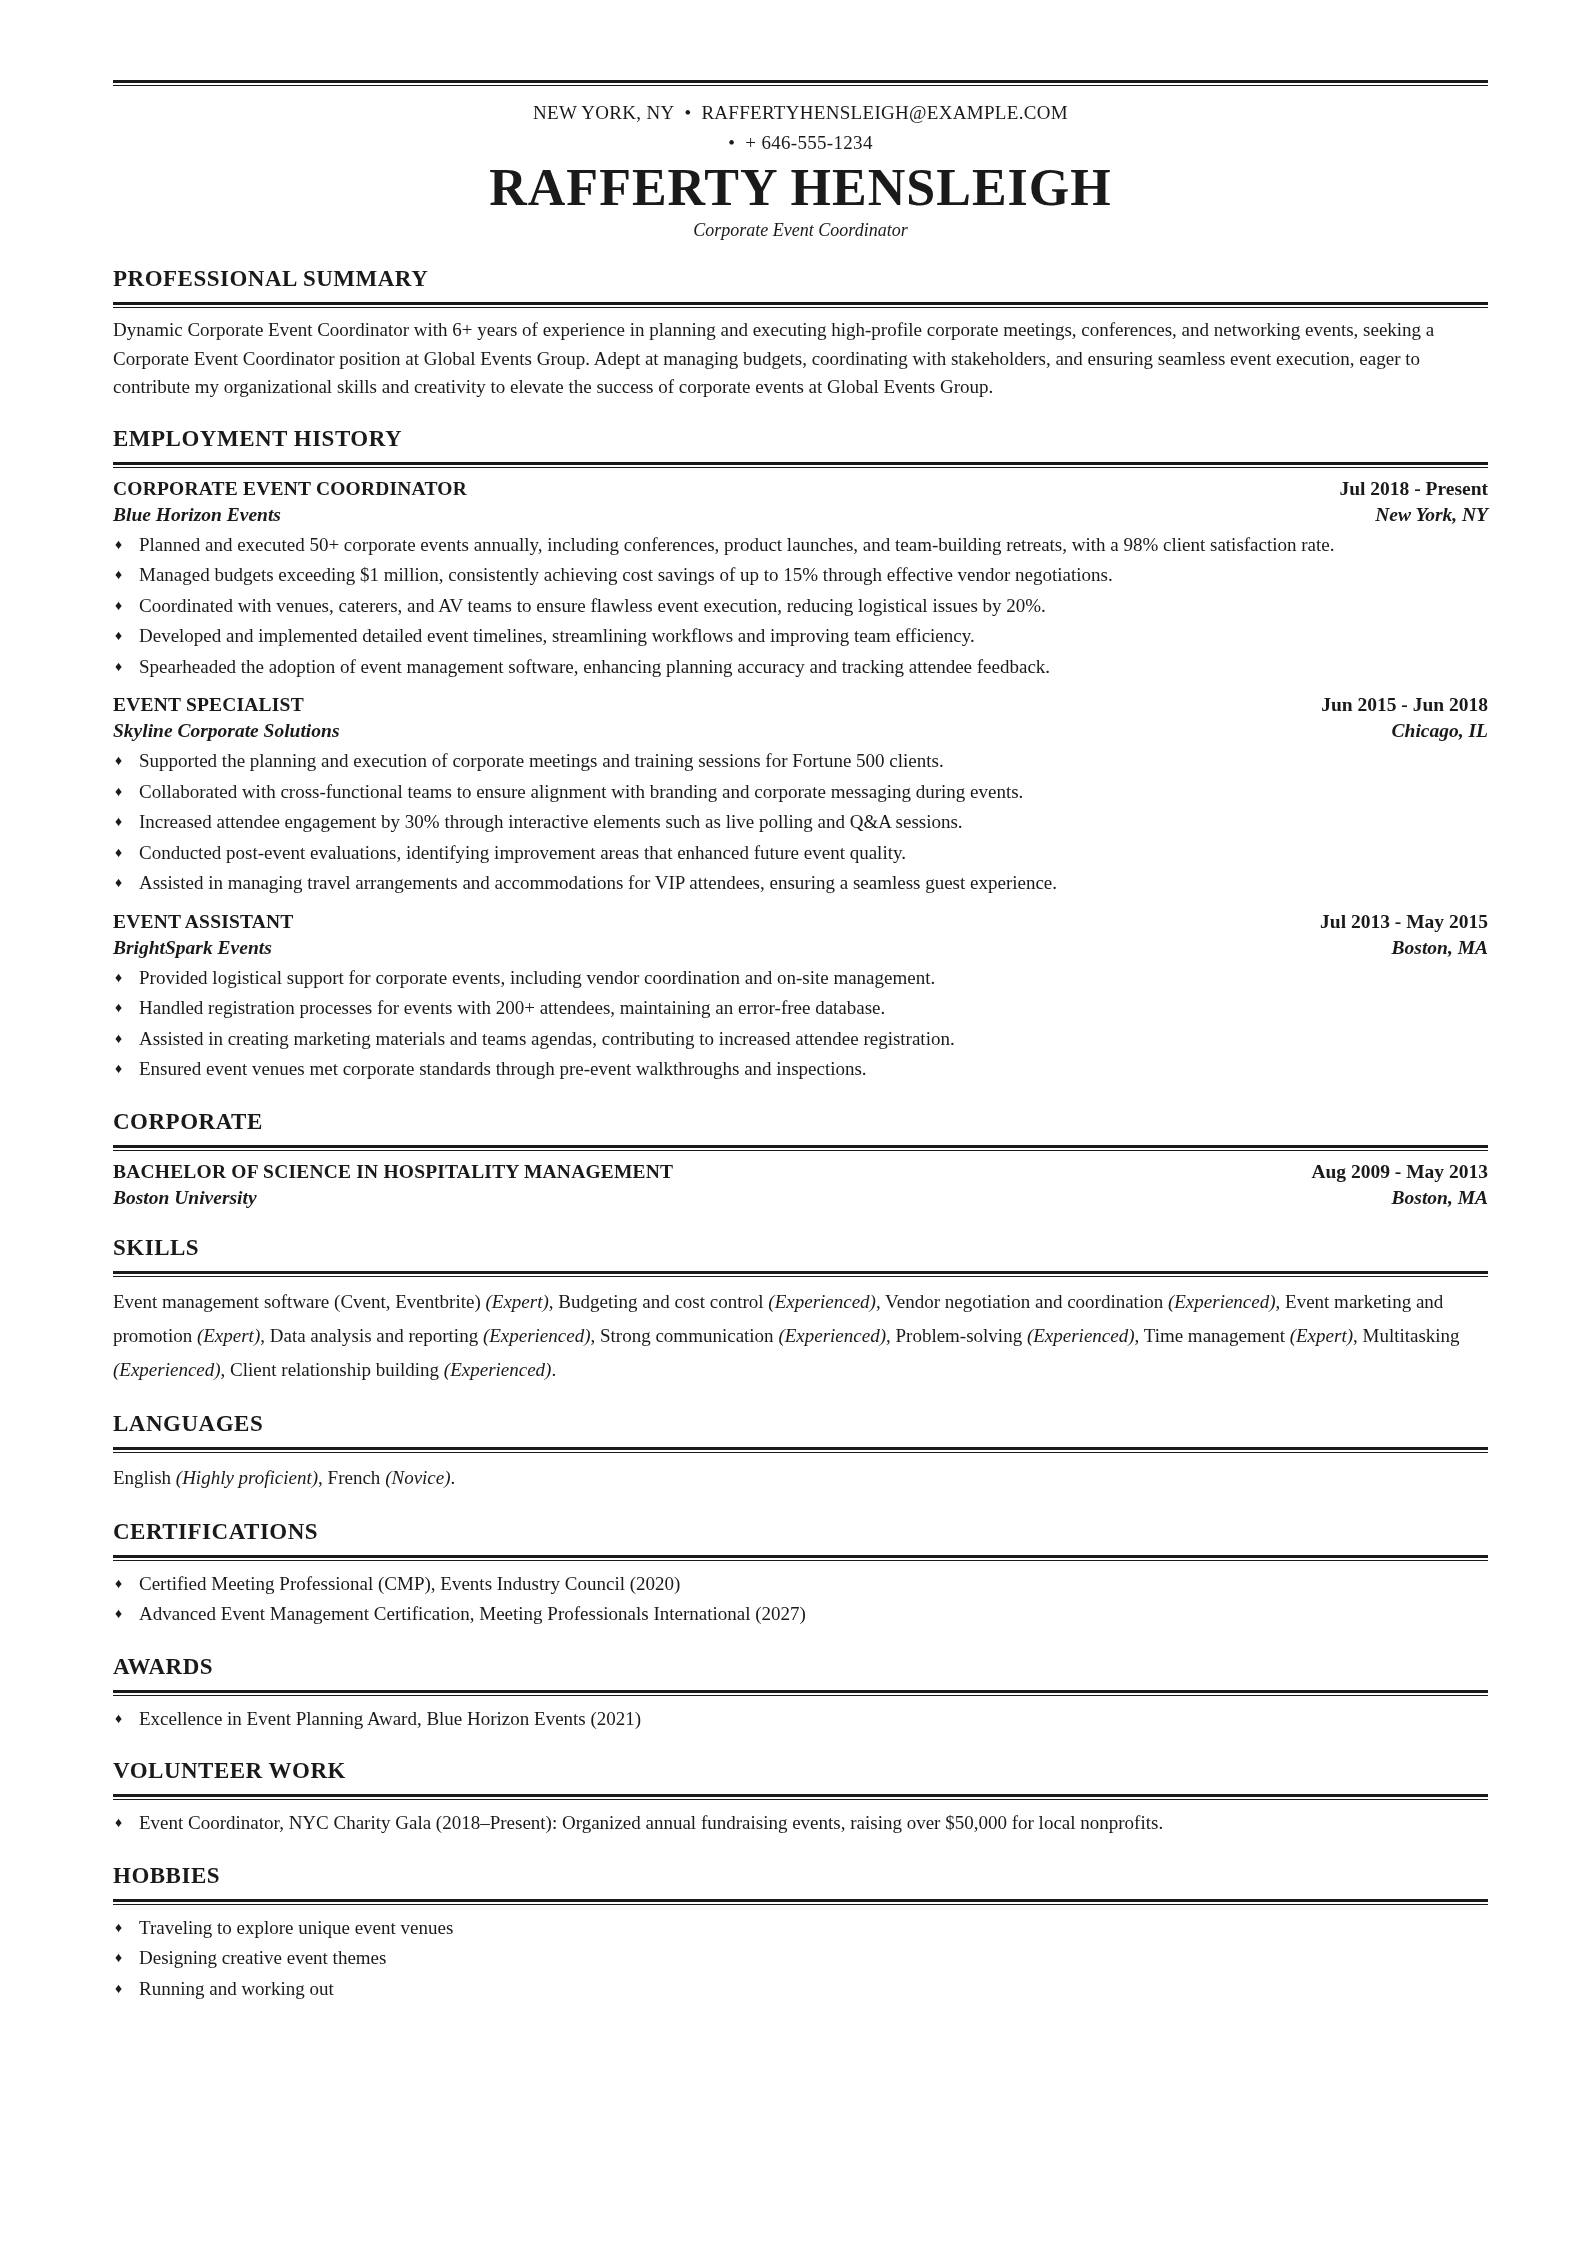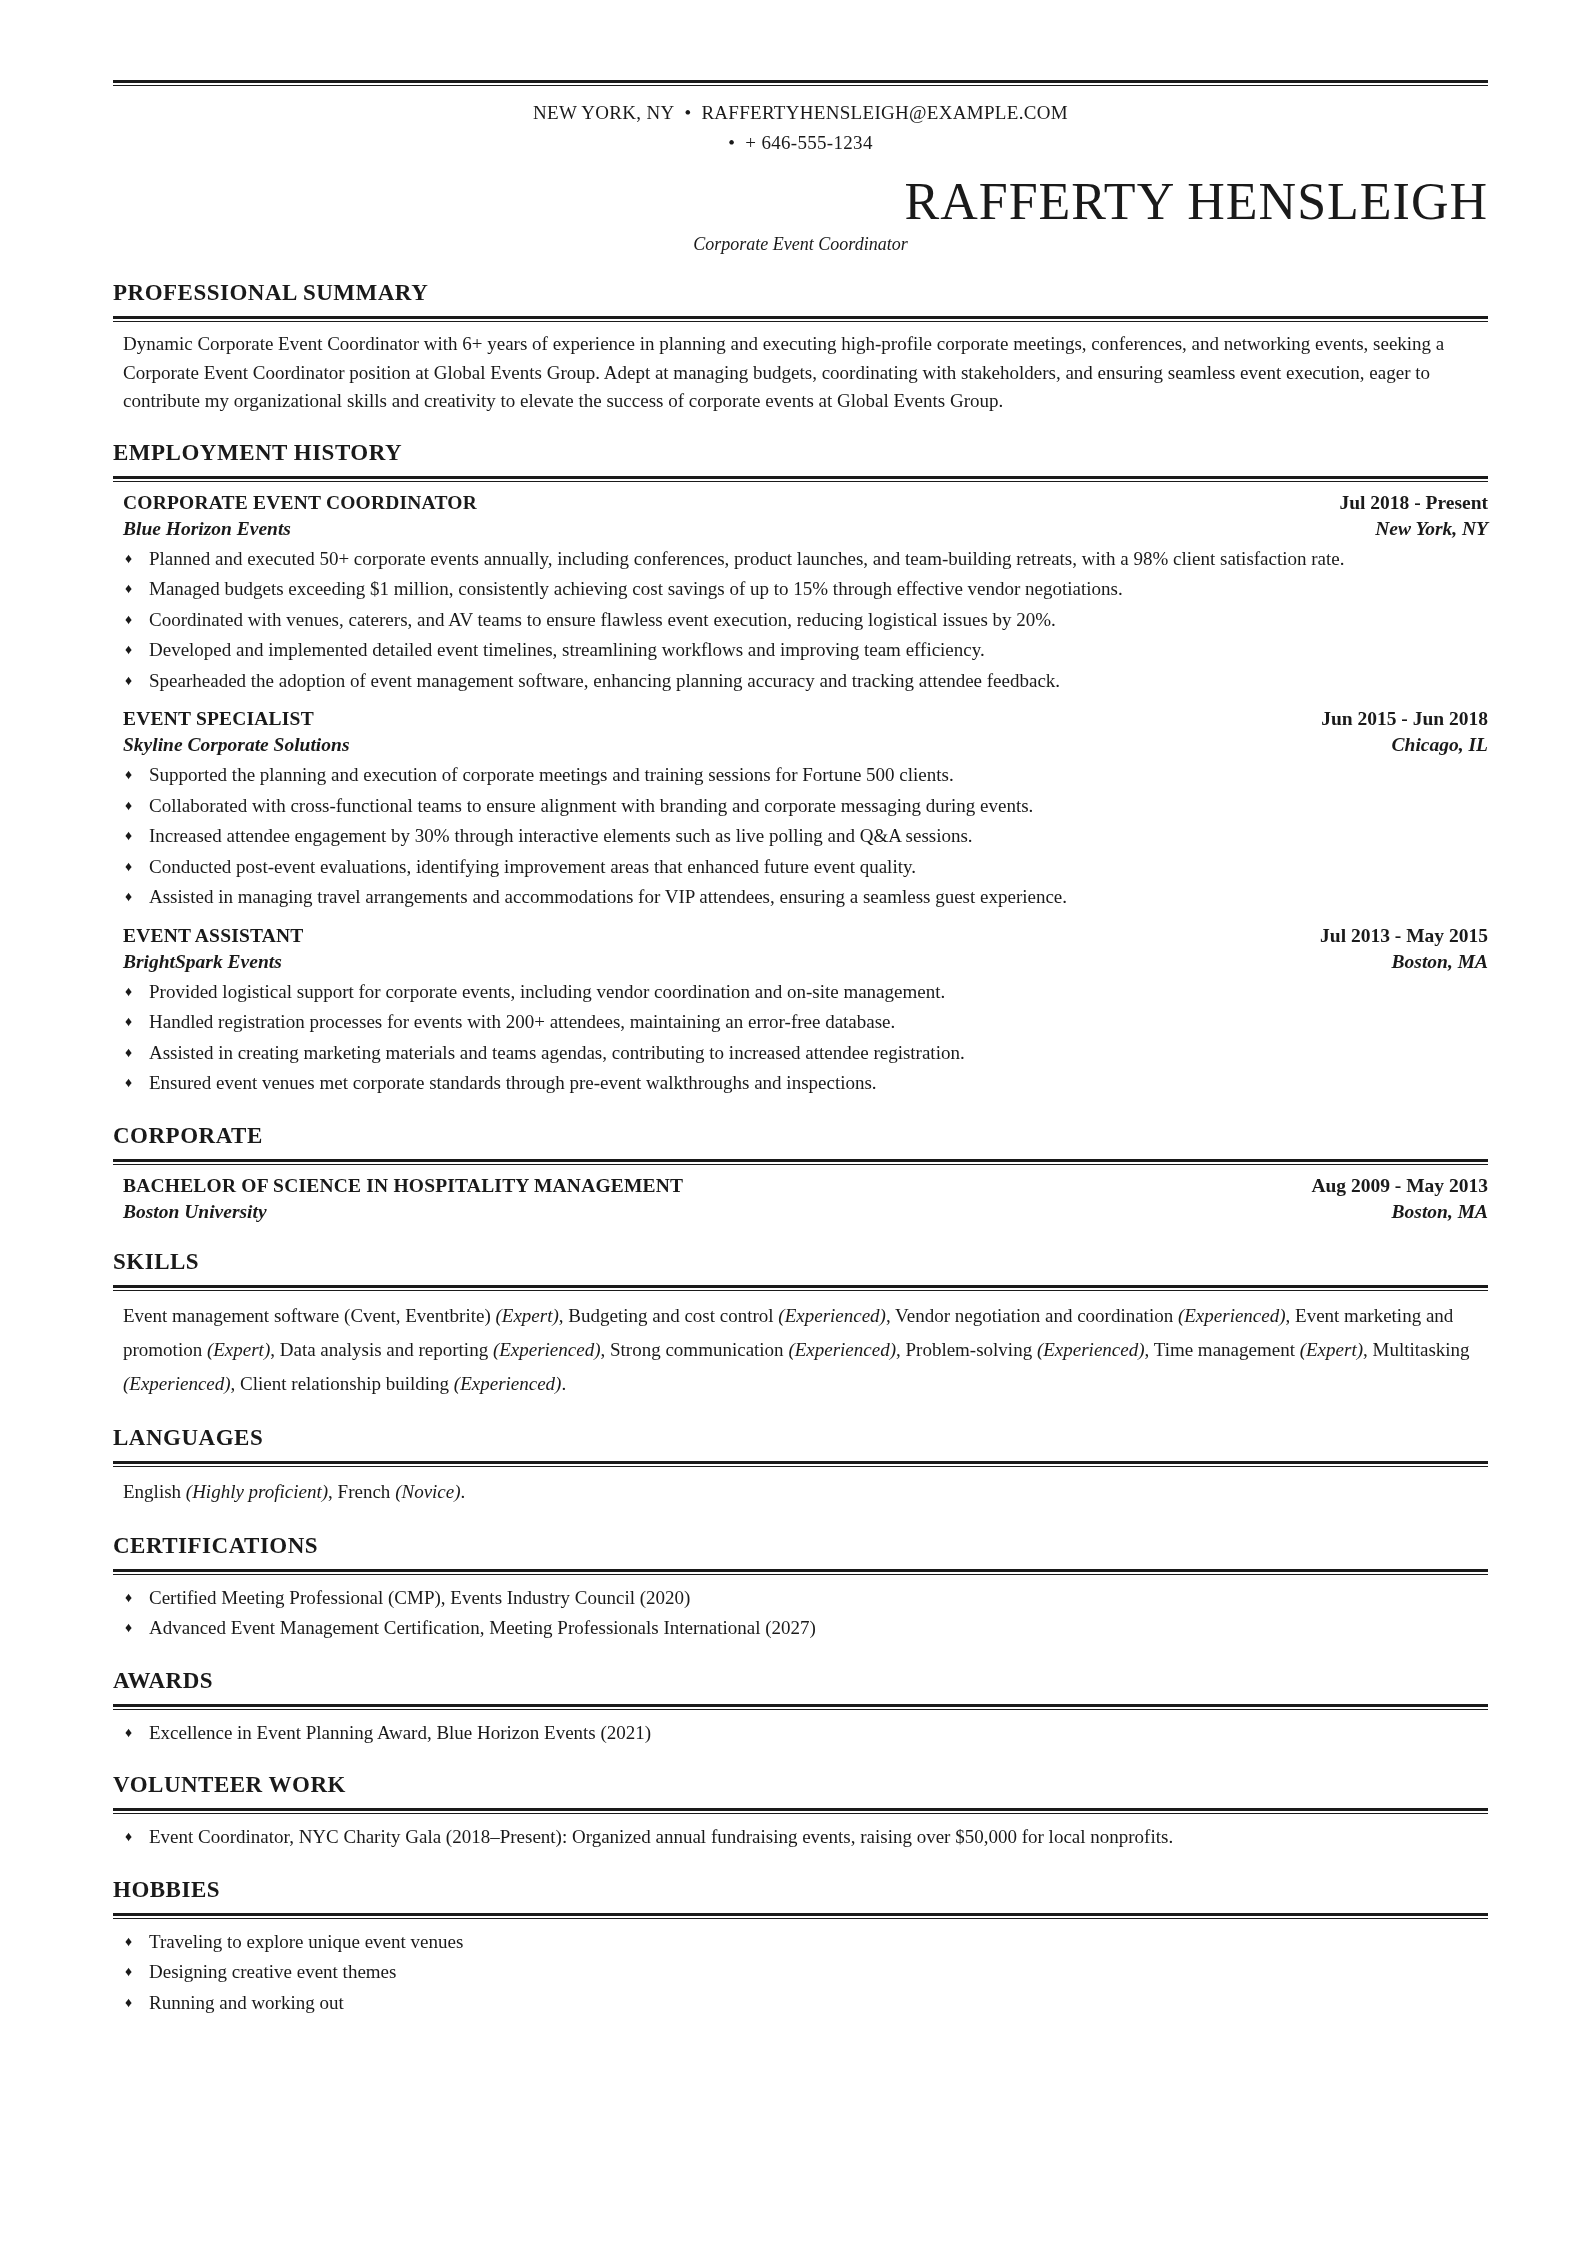--- a/index.html
+++ b/index.html
@@ -25,43 +25,43 @@
   }
   .contact {
     text-align: center;
     font-size: 19px;
     letter-spacing: 0.3px;
     line-height: 30px;
     margin-top: 12px;
   }
   .contact .sep { margin: 0 10px; }
   .name {
-    text-align: right;
+    text-align: center;
     font-size: 52px;
-    font-weight: normal;
+    font-weight: bold;
     letter-spacing: 1px;
     line-height: 60px;
-    margin-top: 14px;
+    margin-top: 0;
   }
   .subtitle {
     text-align: center;
     font-style: italic;
     font-size: 18px;
     line-height: 24px;
     margin-top: 0px;
   }
   .section-title {
     font-weight: bold;
     font-size: 23px;
     letter-spacing: 0.5px;
     line-height: 30px;
   }
   .section { margin-top: 22px; }
   .section .rule { margin-top: 8px; }
-  .section-body { margin-top: 8px; font-size: 19px; line-height: 28.5px; margin-left: 10px; }
+  .section-body { margin-top: 8px; font-size: 19px; line-height: 28.5px; }
   .summary p { font-size: 19px; line-height: 28.5px; }
   .job { margin-top: 10px; }
   .job:first-child { margin-top: 6px; }
   .job-row {
     display: flex;
     justify-content: space-between;
     font-size: 19.5px;
     line-height: 26px;
   }
   .job-title { font-weight: bold; letter-spacing: 0.2px; }

